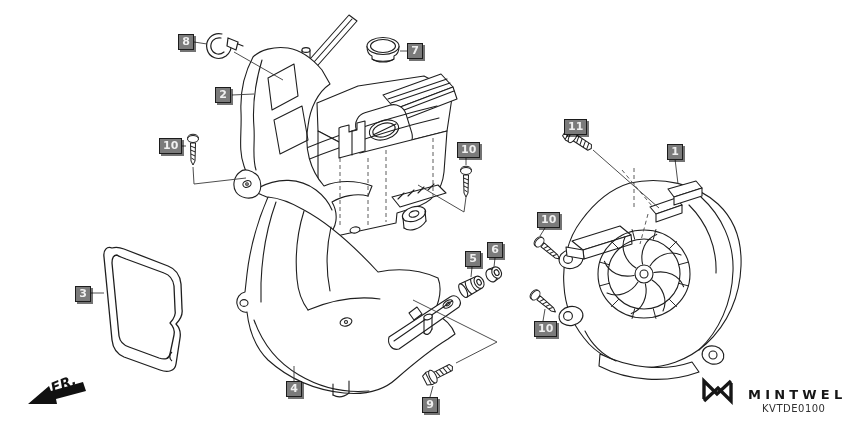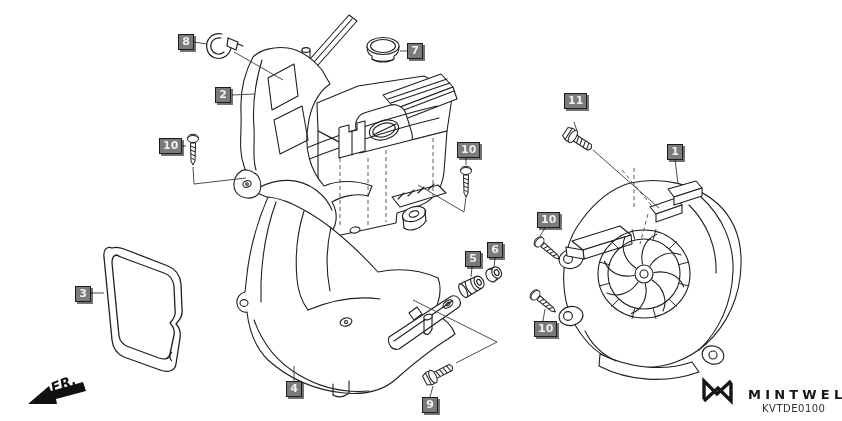--- a/index.html
+++ b/index.html
@@ -283,16 +283,16 @@
       <div class="callout" style="left: 286px; top: 381px;">4</div>
       <div class="callout" style="left: 465px; top: 251px;">5</div>
       <div class="callout" style="left: 487px; top: 242px;">6</div>
       <div class="callout" style="left: 407px; top: 43px;">7</div>
       <div class="callout" style="left: 178px; top: 34px;">8</div>
       <div class="callout" style="left: 422px; top: 397px;">9</div>
       <div class="callout" style="left: 159px; top: 138px;">10</div>
       <div class="callout" style="left: 457px; top: 142px;">10</div>
       <div class="callout" style="left: 537px; top: 212px;">10</div>
       <div class="callout" style="left: 534px; top: 321px;">10</div>
-      <div class="callout" style="left: 564px; top: 93px;">11</div>
+      <div class="callout" style="left: 564px; top: 119px;">11</div>
     </div>
 
 </div>
 
 </body></html>

